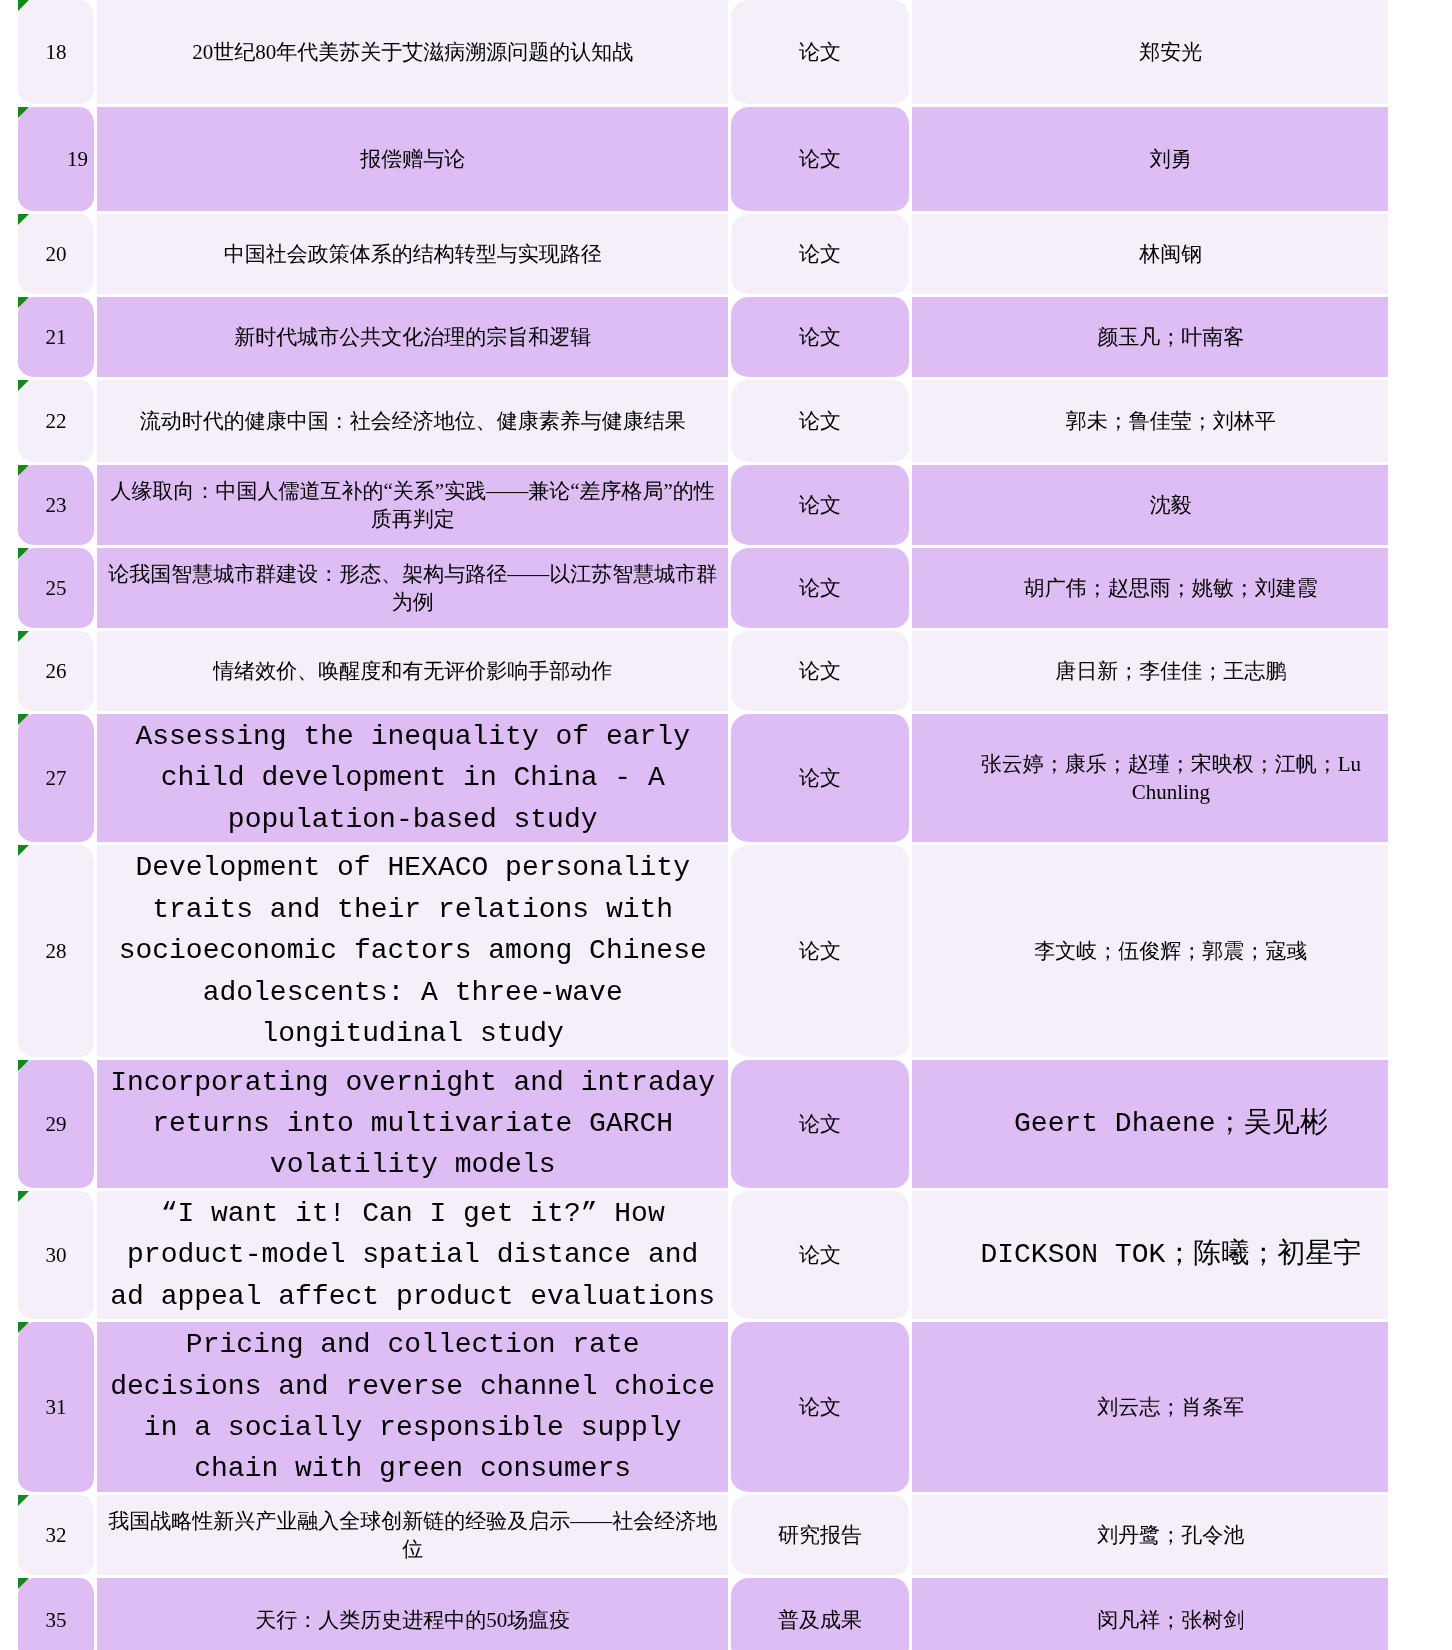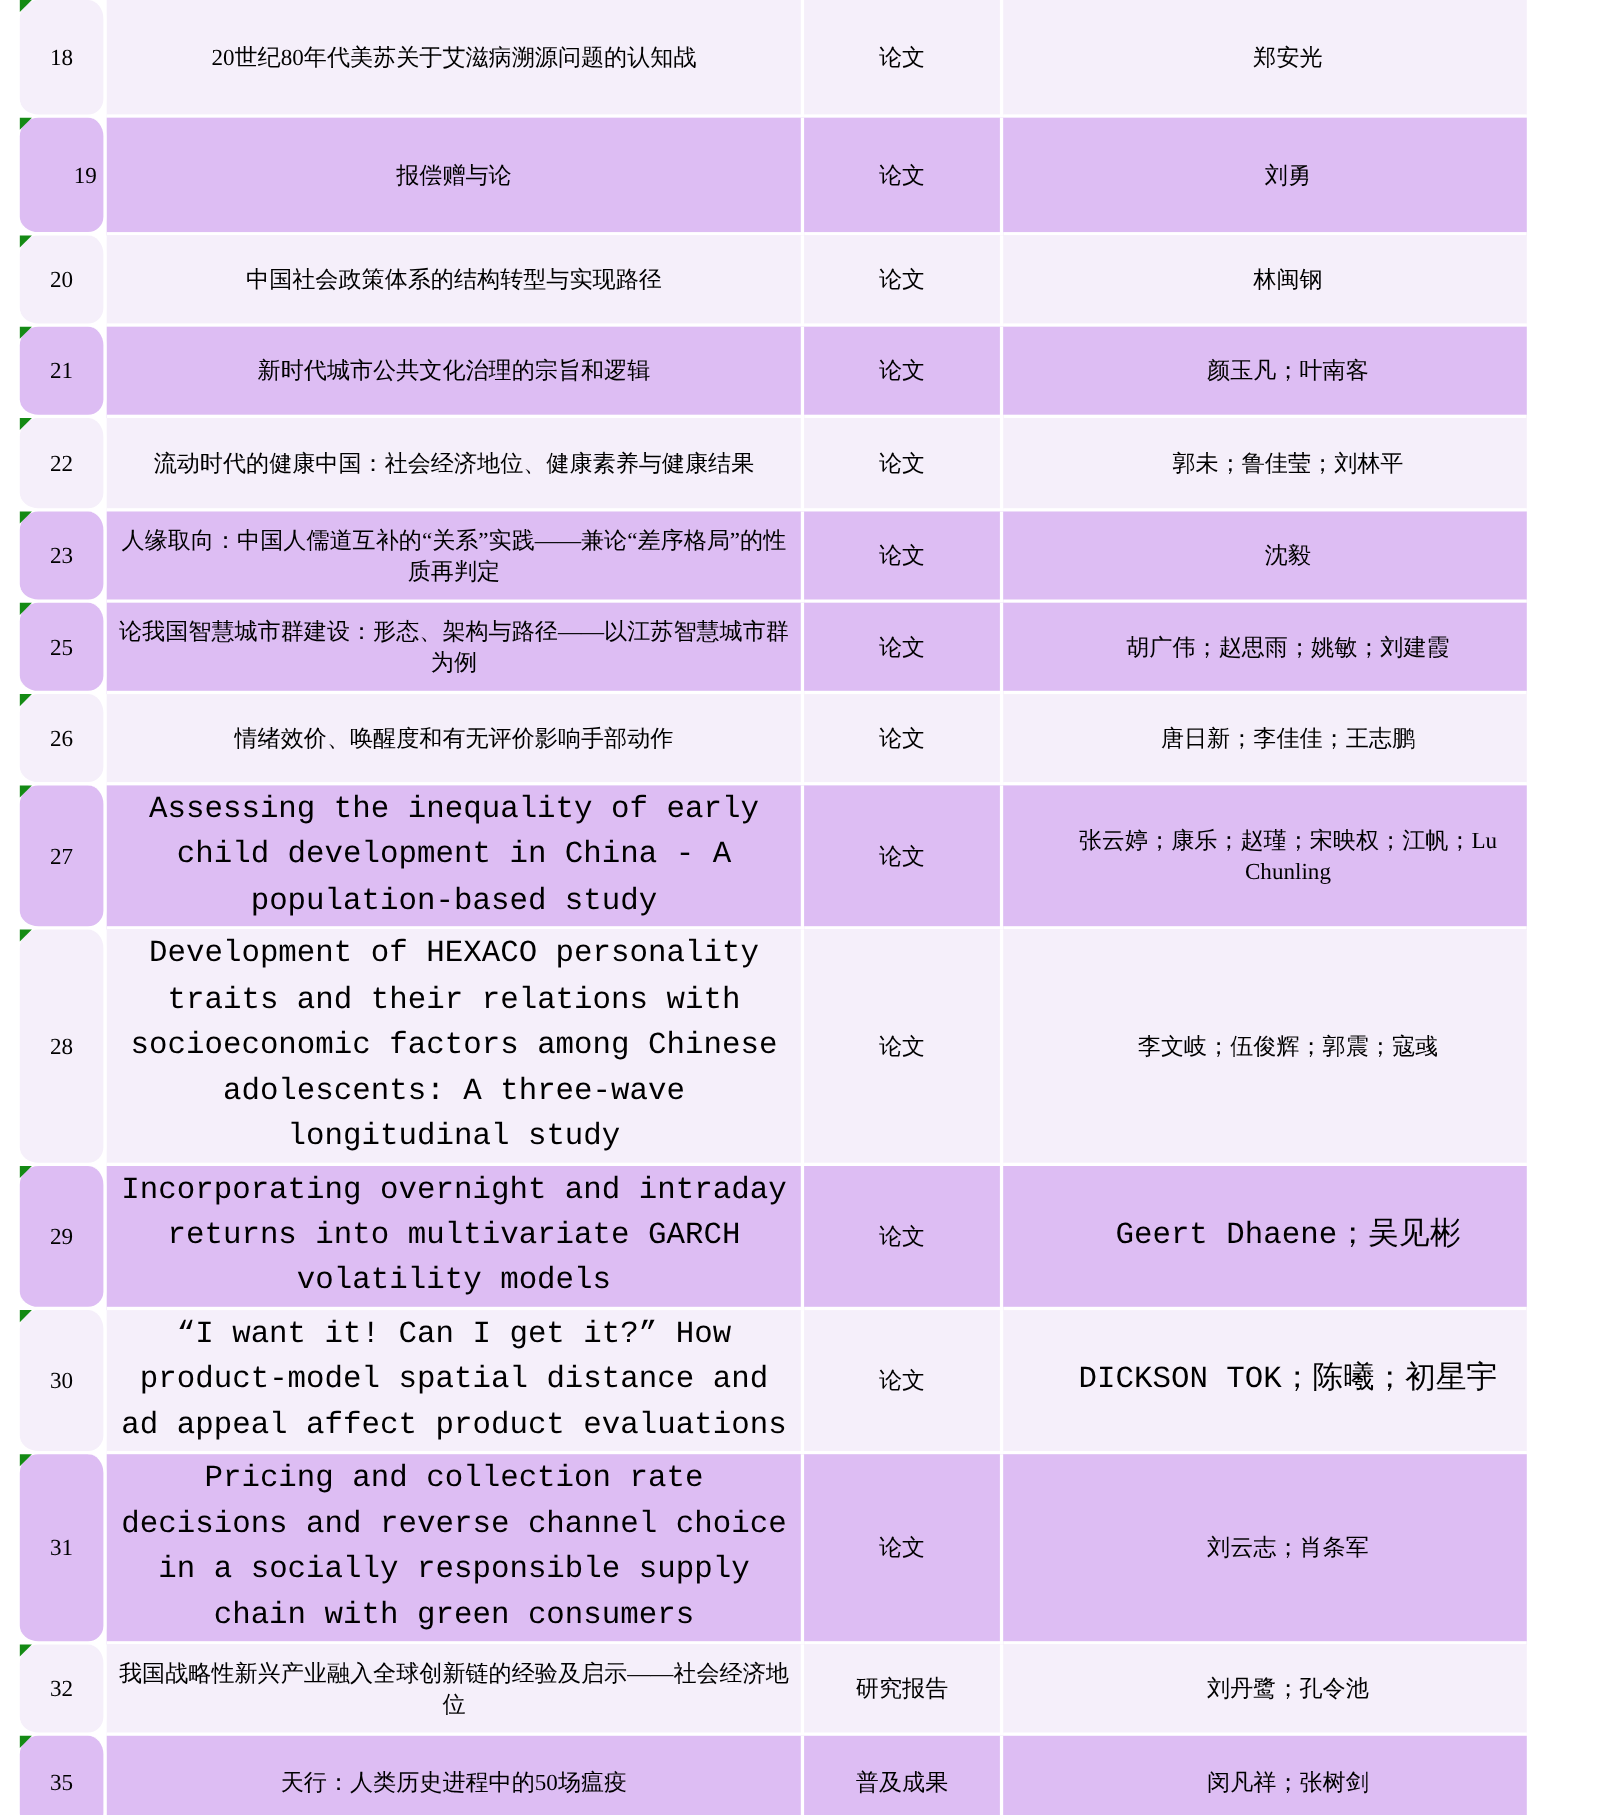--- a/index.html
+++ b/index.html
@@ -72,21 +72,21 @@
   td.title { text-align: center; margin-left: 39px; }
   td.title.latin,
   td.auth.latin,
   td.title.mixed,
   td.auth.mixed {
     font-family: "Liberation Mono", "DejaVu Sans Mono", monospace;
     font-size: 28px;
     letter-spacing: 0px;
     line-height: 1.48;
   }
-  td.type { font-size: 21px; }
+  td.type { font-size: 21px; border-radius: 18px; }
   td.auth { font-size: 21px; }
 </style>
 </head>
 <body>
 
 <div id="sheet">
   <table class="grid">
     <colgroup>
       <col class="c-num">
         <col class="c-title">

